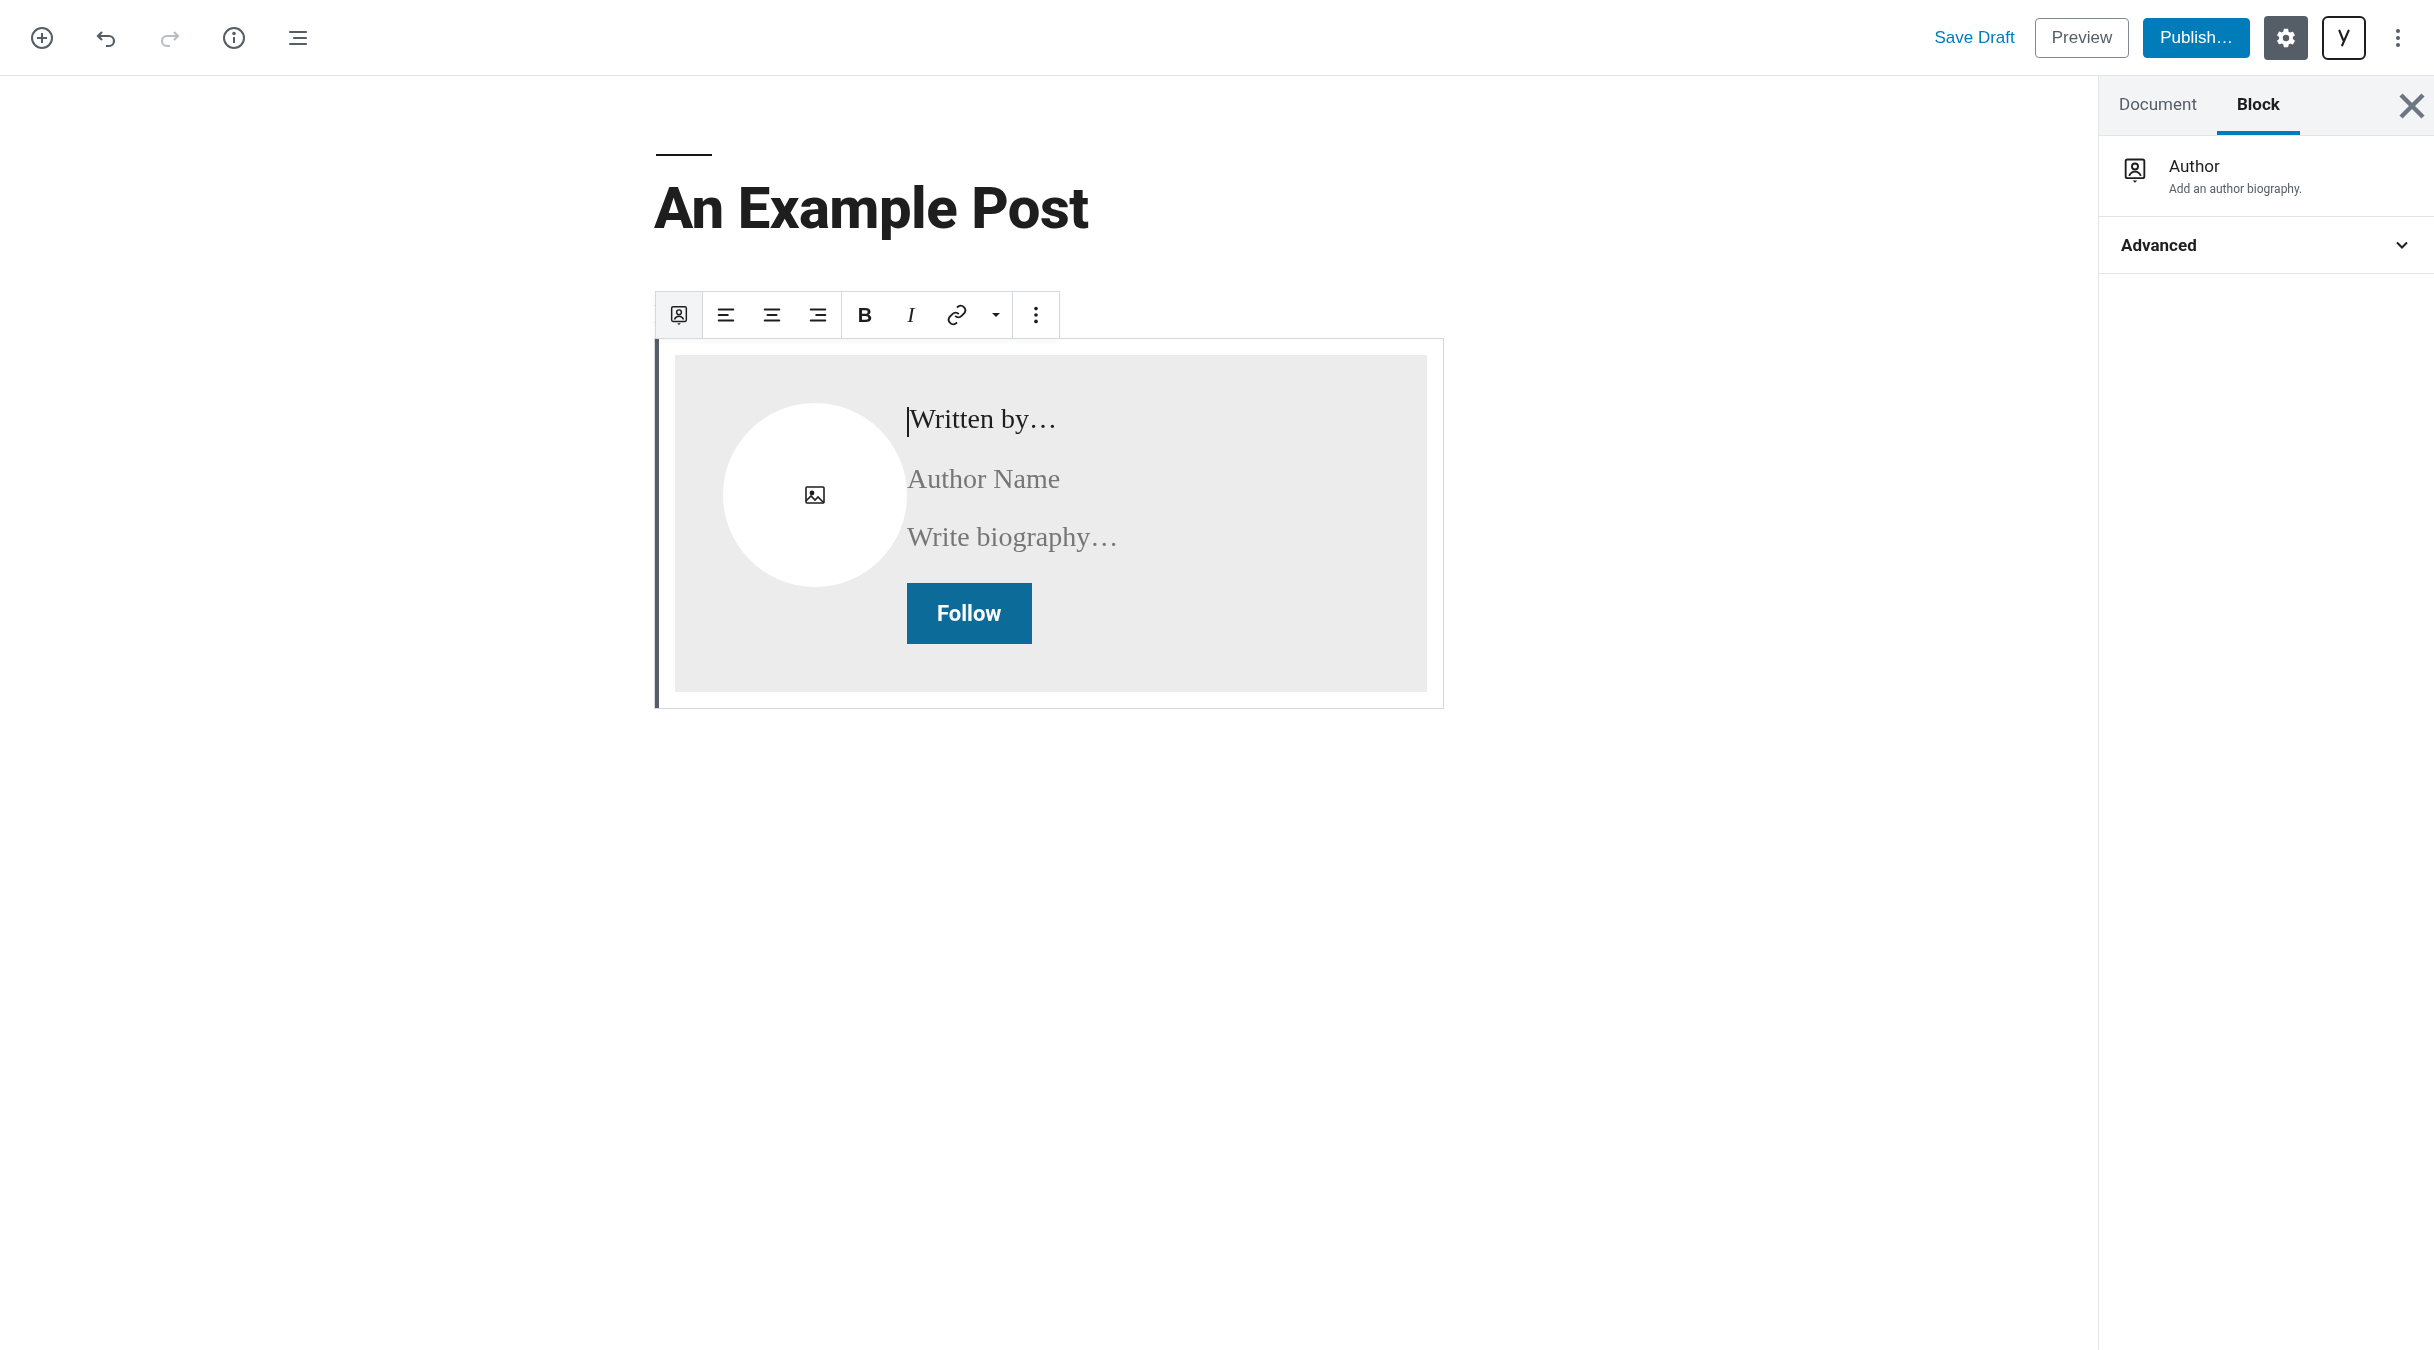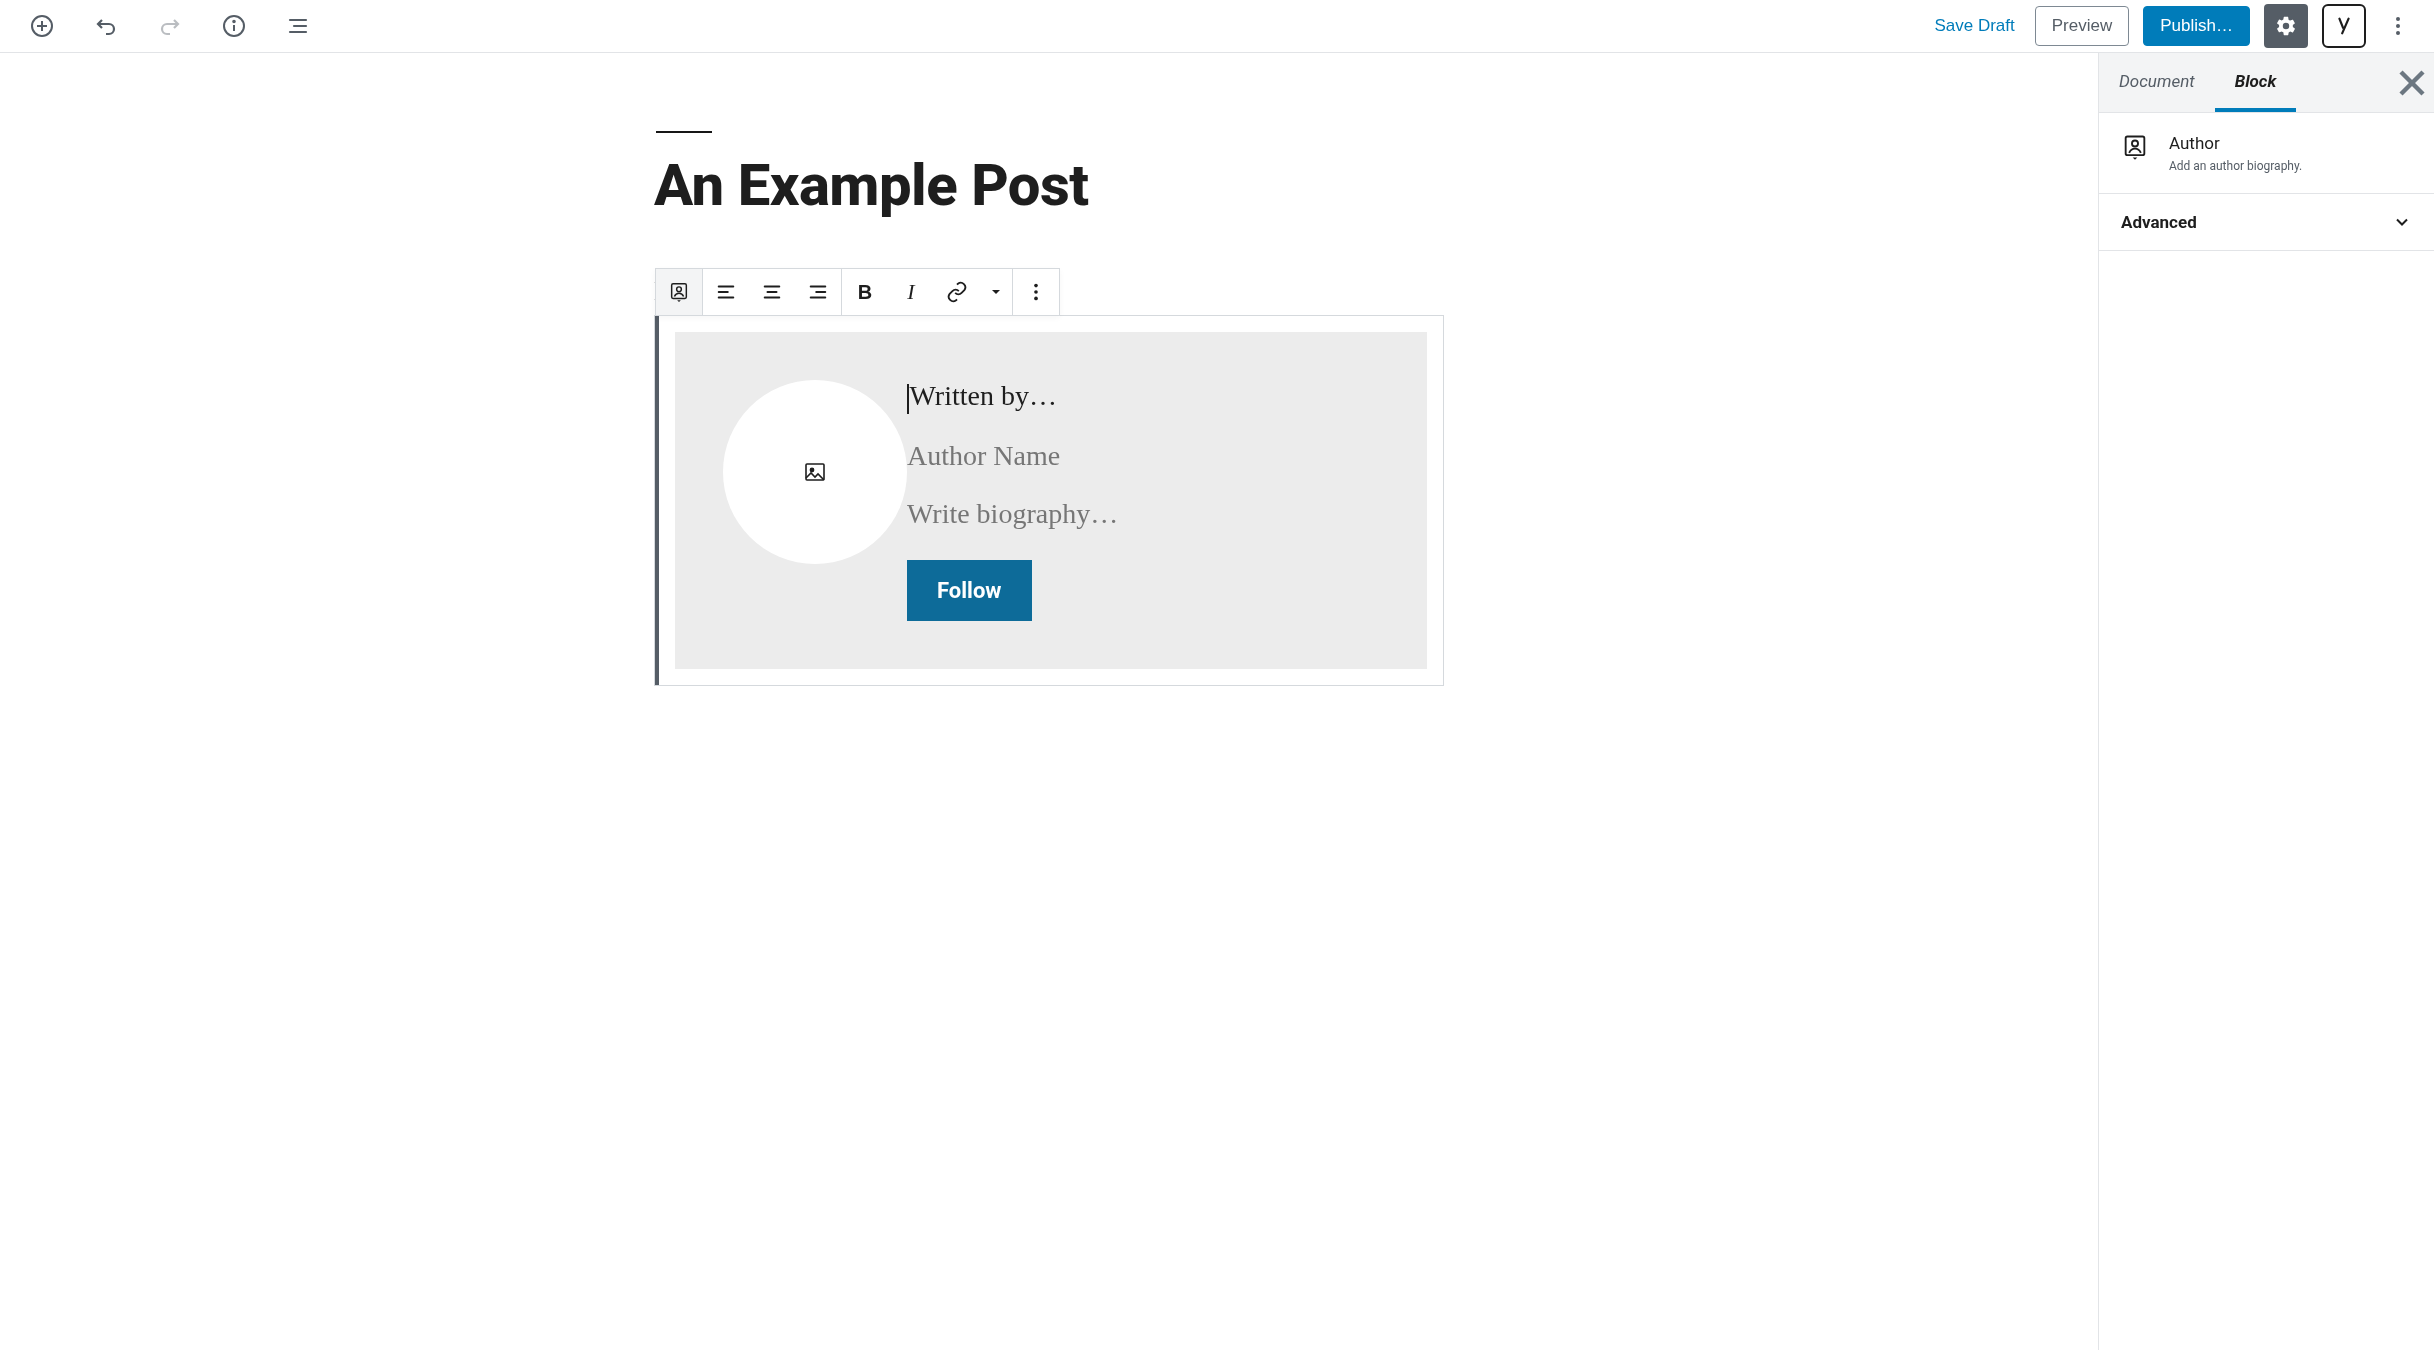--- a/index.html
+++ b/index.html
@@ -1,20 +1,20 @@
 <!DOCTYPE html>
 <html><head>
 <meta charset="utf-8">
 <style>
   * { box-sizing: border-box; margin: 0; padding: 0; }
   html, body { width: 100%; height: 100%; font-family: -apple-system, BlinkMacSystemFont, "Segoe UI", Roboto, sans-serif; color: #1e1e1e; background:#fff; }
   body { display:flex; flex-direction:column; }
 
   
-  .topbar { height:53px; border-bottom:1px solid #e2e4e7; display:flex; align-items:center; justify-content:space-between; padding:0 18px 0 18px; }
+  .topbar { height:76px; border-bottom:1px solid #e2e4e7; display:flex; align-items:center; justify-content:space-between; padding:0 18px 0 18px; }
   .topbar-left { display:flex; align-items:center; gap:28px; padding-left:6px; }
   .topbar-right { display:flex; align-items:center; gap:14px; }
   .icon-btn { width:36px; height:36px; display:flex; align-items:center; justify-content:center; color:#555d66; background:transparent; border:none; cursor:pointer; border-radius:4px; }
   .icon-btn svg { width:24px; height:24px; }
   .icon-btn.disabled { opacity:0.4; cursor:default; }
   .save-draft { color:#007cba; font-size:17px; background:none; border:none; cursor:pointer; padding:6px 6px; }
   .btn { font-size:17px; padding:9px 16px; border-radius:4px; cursor:pointer; border:1px solid transparent; }
   .btn.preview { background:#fff; border-color:#7e8993; color:#555d66; }
   .btn.publish { background:#007cba; color:#fff; border-color:#007cba; }
   .icon-box { width:44px; height:44px; border-radius:4px; display:flex; align-items:center; justify-content:center; cursor:pointer; }
@@ -49,21 +49,21 @@
   .avatar-circle svg { width:24px; height:24px; color:#1e1e1e; }
   .author-fields { flex:1; display:flex; flex-direction:column; gap:26px; font-family: Georgia, 'Times New Roman', serif; }
   .field { font-size:28px; color:#1e1e1e; position:relative; }
   .field .placeholder { color:#767676; }
   .field .cursor { display:inline-block; width:1.5px; height:30px; background:#1e1e1e; vertical-align:middle; margin-right:1px; }
   .follow-btn { align-self:flex-start; background:#0d6b99; color:#fff; font-weight:700; font-size:22px; font-family:-apple-system,BlinkMacSystemFont,"Segoe UI",Roboto,sans-serif; border:none; padding:18px 30px; cursor:pointer; margin-top:4px; }
 
   
   .sidebar { width:336px; border-left:1px solid #e2e4e7; background:#fff; display:flex; flex-direction:column; }
   .sidebar-tabs { display:flex; align-items:center; height:60px; background:#f3f4f5; border-bottom:1px solid #e2e4e7; }
-  .sidebar-tab { padding:0 20px; height:100%; display:flex; align-items:center; font-size:17px; color:#555d66; cursor:pointer; border-bottom:4px solid transparent;font-style:italic; }
+  .sidebar-tab { padding:0 20px; height:100%; display:flex; align-items:center; font-size:17px; color:#555d66; cursor:pointer; border-bottom:4px solid transparent; }
   .sidebar-tab.active { color:#1e1e1e; font-weight:700; border-bottom-color:#007cba; }
   .sidebar-tab:first-child { padding-left:20px; }
   .sidebar-close { margin-left:auto; width:44px; height:44px; display:flex; align-items:center; justify-content:center; color:#6c7781; cursor:pointer; }
   .block-desc { display:flex; gap:20px; padding:20px 22px; border-bottom:1px solid #e2e4e7; }
   .block-desc-icon { color:#1e1e1e; }
   .block-desc-icon svg { width:28px; height:28px; }
   .block-desc-title { font-size:17px; margin-bottom:6px; }
   .block-desc-sub { font-size:12px; color:#555d66; }
   .panel-row { display:flex; align-items:center; justify-content:space-between; padding:18px 22px; border-bottom:1px solid #e2e4e7; cursor:pointer; }
   .panel-row-title { font-weight:700; font-size:17px; }

